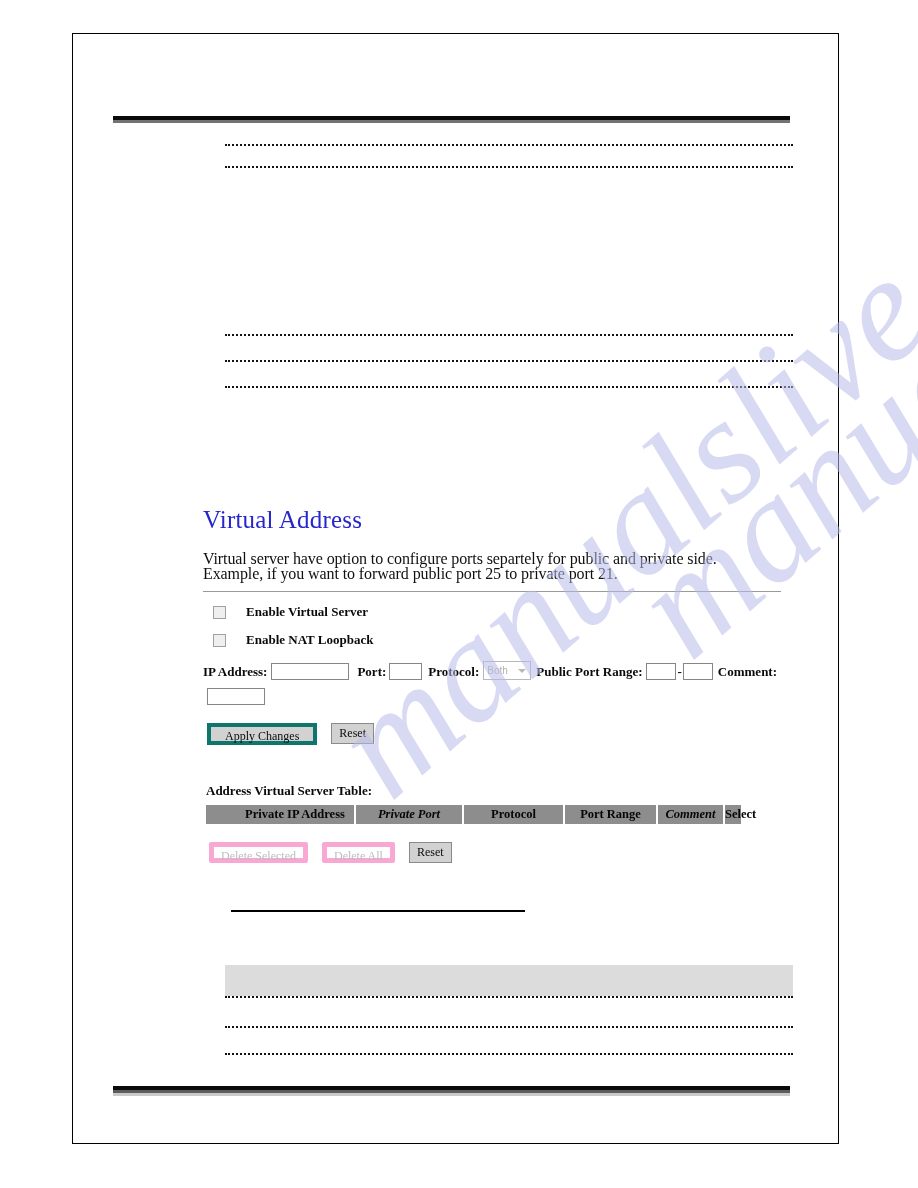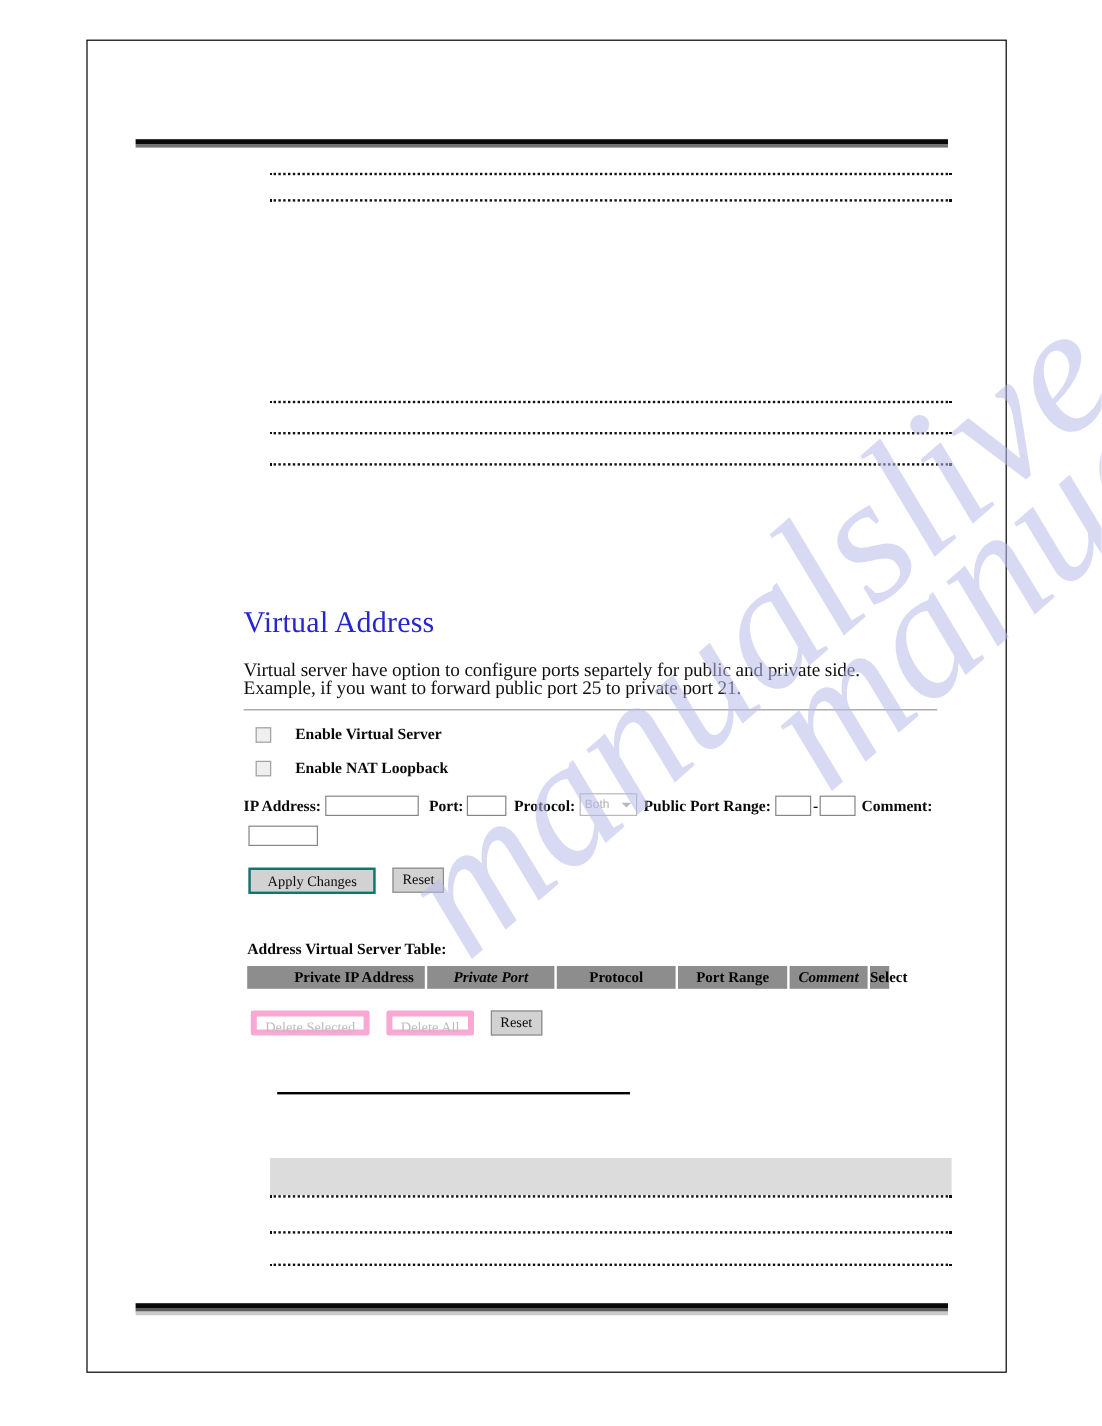--- a/index.html
+++ b/index.html
@@ -266,21 +266,21 @@
     border: 1px solid #8a8a8a;
     box-sizing: border-box;
     height: 21px;
     line-height: 19px;
     text-align: center;
     padding: 0 7px;
     white-space: nowrap;
     cursor: pointer;
   }
   .btn-focus {
-    border: 2px solid #0f766e;
+    border: 4px solid #0f766e;
     background: #d2d2d2;
     height: 22px;
     line-height: 18px;
     padding: 0 14px;
   }
   .btn-disabled {
     background: #ffffff;
     border: 5px solid #f9a8d4;
     color: #bdbdbd;
     border-radius: 2px;

